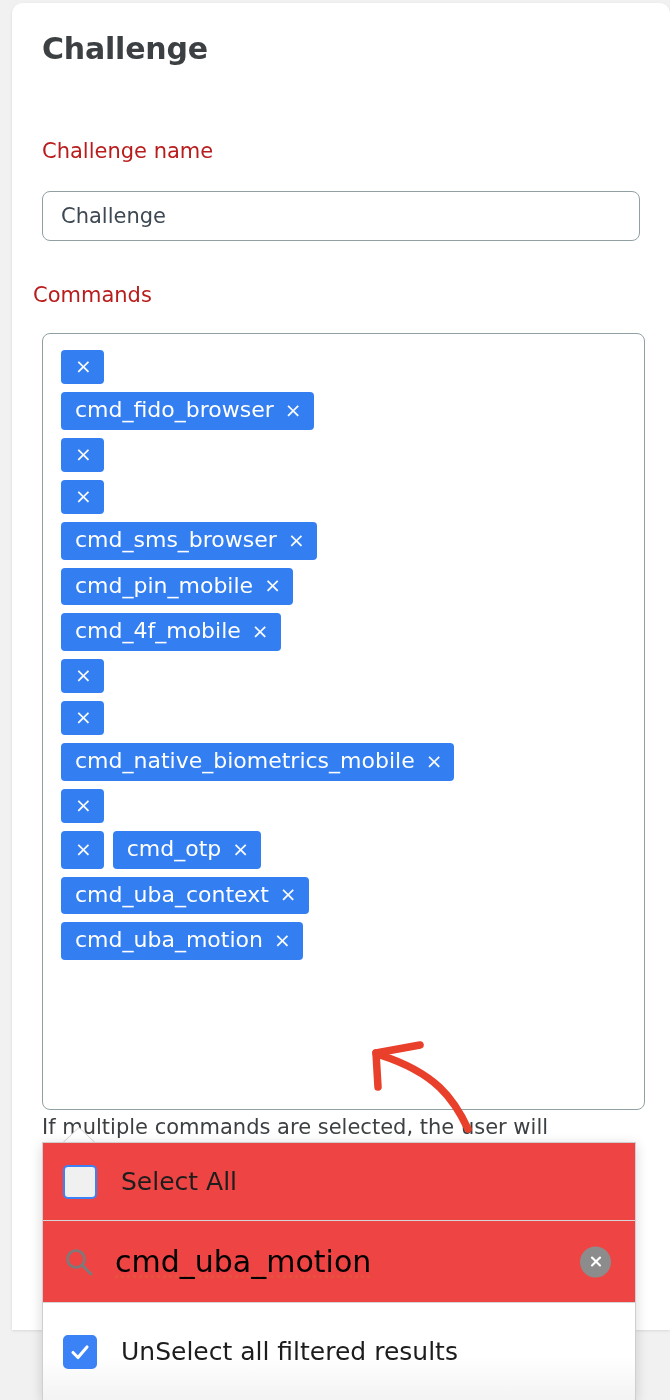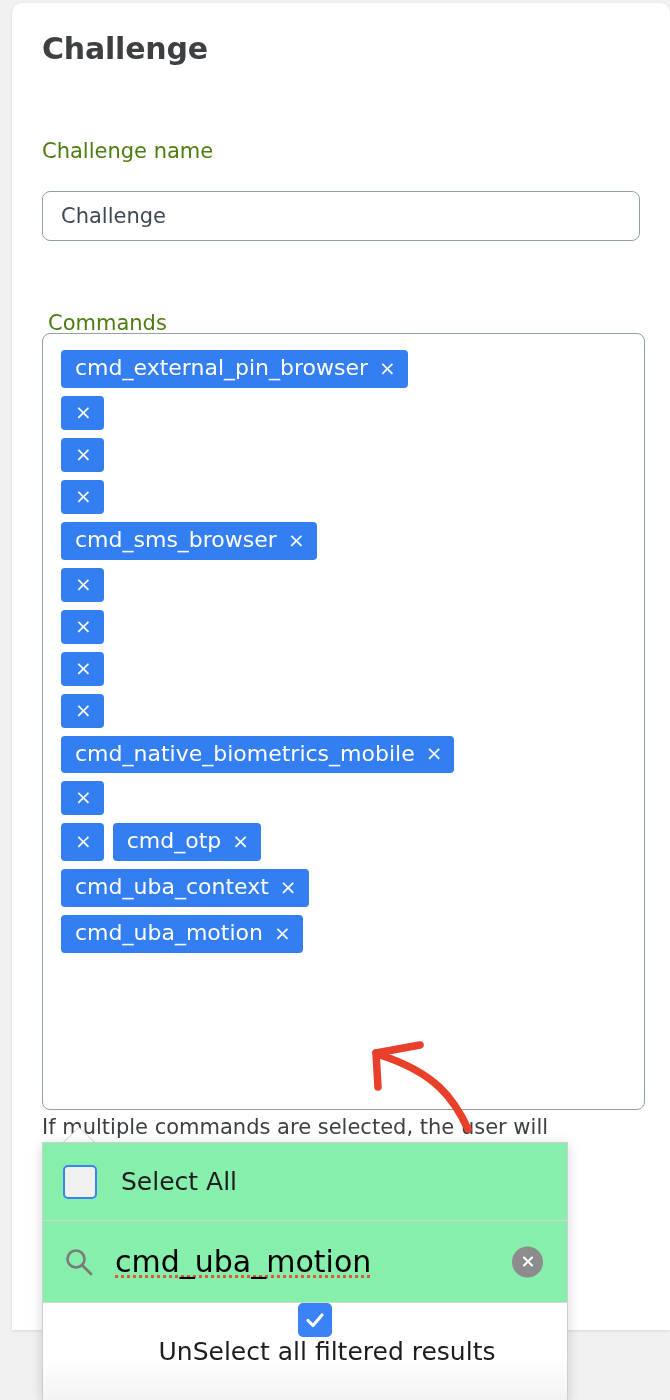--- a/index.html
+++ b/index.html
@@ -17,24 +17,24 @@
     background:#ffffff;border-radius:10px 10px 0 0;
     box-shadow:0 1px 3px rgba(0,0,0,.10);
   }
 
   .page-title{
     position:absolute;left:30px;top:28px;
     font-size:30px;font-weight:700;color:#3c4043;letter-spacing:-.2px;
   }
 
   .field-label{
-    position:absolute;font-size:21px;color:#4d7c0f;font-weight:400;text-align:right;
+    position:absolute;font-size:21px;color:#b91c1c;font-weight:400;text-align:right;
   }
   #lbl-name{left:30px;top:136px;}
-  #lbl-cmds{left:36px;top:280px;margin-top:28px;}
+  #lbl-cmds{left:21px;top:280px;}
 
   .text-input{
     position:absolute;left:30px;top:188px;width:598px;height:50px;
     box-sizing:border-box;border:1.5px solid #90a0a3;border-radius:8px;
     background:#fff;display:flex;align-items:center;padding-left:18px;
     font-size:21px;color:#3d4852;
   }
 
   
   .chips-box{
@@ -54,38 +54,38 @@
   .helper-text{
     position:absolute;left:30px;top:1112px;width:640px;
     font-size:21px;color:#3c4043;white-space:nowrap;
   }
 
   
   .arrow{position:absolute;left:350px;top:1025px;width:130px;height:120px;pointer-events:none;}
 
   
   .dropdown{
-    position:absolute;left:42px;top:1142px;width:526px;height:258px;
-    background:#86efac;border:1px solid #cfcfcf;border-bottom:none;
+    position:absolute;left:42px;top:1142px;width:594px;height:258px;
+    background:#ef4444;border:1px solid #cfcfcf;border-bottom:none;
     box-shadow:0 3px 12px rgba(0,0,0,.16);
     box-sizing:border-box;overflow:hidden;
   }
   .dd-caret{
     position:absolute;left:62px;top:1128px;width:0;height:0;
     border-left:17px solid transparent;border-right:17px solid transparent;
     border-bottom:16px solid #ffffff;
     filter:drop-shadow(0 -1px 0 #cfcfcf);
   }
   .dd-row{
     display:flex;align-items:center;box-sizing:border-box;
     padding-left:20px;
   }
   #dd-select-all{height:78px;border-bottom:1px solid #d6d6d6;}
   #dd-search{height:82px;border-bottom:1px solid #d6d6d6;position:relative;}
-  #dd-unselect{height:97px;background:linear-gradient(180deg,#ffffff 0%,#ffffff 55%,#f3f3f3 100%);flex-direction:column;}
+  #dd-unselect{height:97px;background:linear-gradient(180deg,#ffffff 0%,#ffffff 55%,#f3f3f3 100%);}
 
   .cbox{
     width:34px;height:34px;box-sizing:border-box;border-radius:5px;
     flex:0 0 auto;cursor:pointer;
   }
   .cbox.off{border:2.5px solid #3b82f6;background:#f0f0f0;}
   .cbox.on{background:#3b82f6;border:2.5px solid #3b82f6;
            display:flex;align-items:center;justify-content:center;}
   .cbox.on svg{display:block;}
 
@@ -117,26 +117,26 @@
 
     <div class="text-input">
       <span title="Challenge">Challenge</span>
     </div>
 
     <div class="field-label" id="lbl-cmds">Commands</div>
 
     <div class="chips-box" id="chips-box">
         <div class="chip-row">
           <div class="chip">
-            <span>cmd_external_pin_browser</span>
-            <span class="x">×</span>
-          </div>
-        </div>
-        <div class="chip-row">
-          <div class="chip">
+            <span class="x">×</span>
+          </div>
+        </div>
+        <div class="chip-row">
+          <div class="chip">
+            <span>cmd_fido_browser</span>
             <span class="x">×</span>
           </div>
         </div>
         <div class="chip-row">
           <div class="chip">
             <span class="x">×</span>
           </div>
         </div>
         <div class="chip-row">
           <div class="chip">
@@ -144,25 +144,27 @@
           </div>
         </div>
         <div class="chip-row">
           <div class="chip">
             <span>cmd_sms_browser</span>
             <span class="x">×</span>
           </div>
         </div>
         <div class="chip-row">
           <div class="chip">
-            <span class="x">×</span>
-          </div>
-        </div>
-        <div class="chip-row">
-          <div class="chip">
+            <span>cmd_pin_mobile</span>
+            <span class="x">×</span>
+          </div>
+        </div>
+        <div class="chip-row">
+          <div class="chip">
+            <span>cmd_4f_mobile</span>
             <span class="x">×</span>
           </div>
         </div>
         <div class="chip-row">
           <div class="chip">
             <span class="x">×</span>
           </div>
         </div>
         <div class="chip-row">
           <div class="chip">

